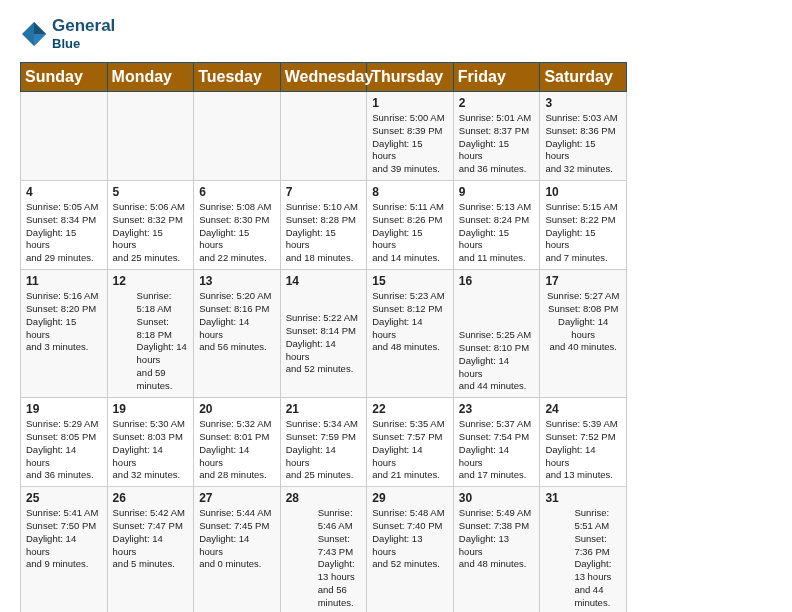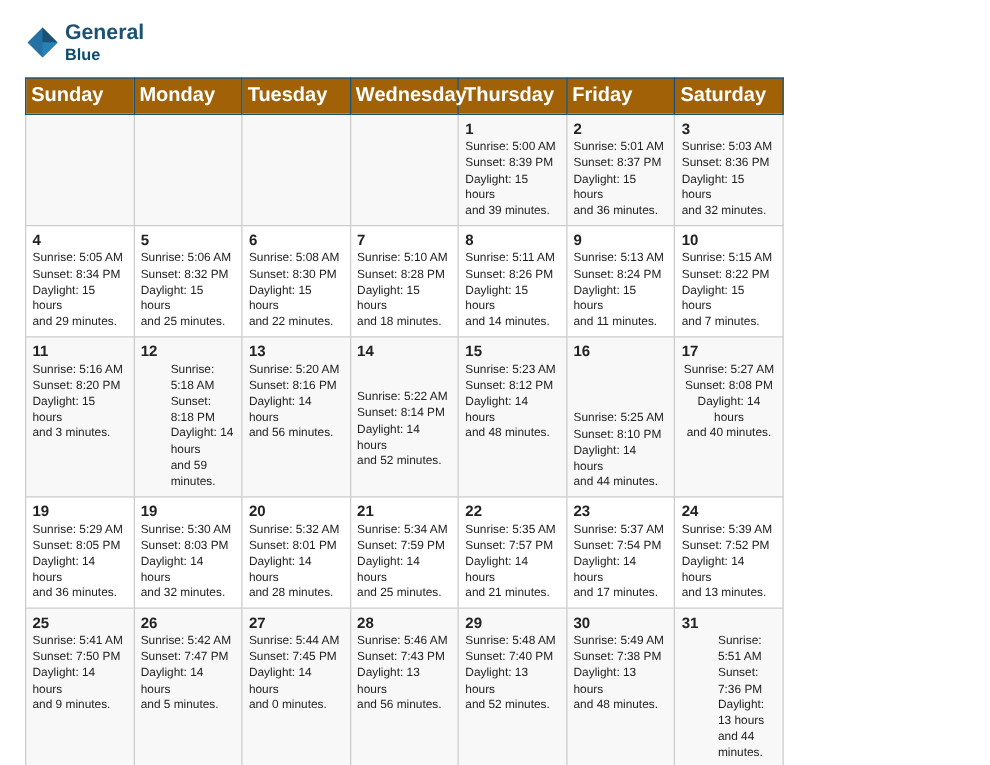--- a/index.html
+++ b/index.html
@@ -312,21 +312,21 @@
           </td>
           <td>
             <span class="day-num">27</span>
             <div class="day-info" style="white-space: pre-line;">Sunrise: 5:44 AM
 Sunset: 7:45 PM
 Daylight: 14 hours
 and 0 minutes.</div>
           </td>
           <td>
             <span class="day-num">28</span>
-            <div class="day-info" style="white-space: pre-line;">Sunrise: 5:46 AM
+            <div class="day-info" style="white-space: pre-line; margin-left: 32px;">Sunrise: 5:46 AM
 Sunset: 7:43 PM
 Daylight: 13 hours
 and 56 minutes.</div>
           </td>
           <td>
             <span class="day-num">29</span>
             <div class="day-info" style="white-space: pre-line;">Sunrise: 5:48 AM
 Sunset: 7:40 PM
 Daylight: 13 hours
 and 52 minutes.</div>

